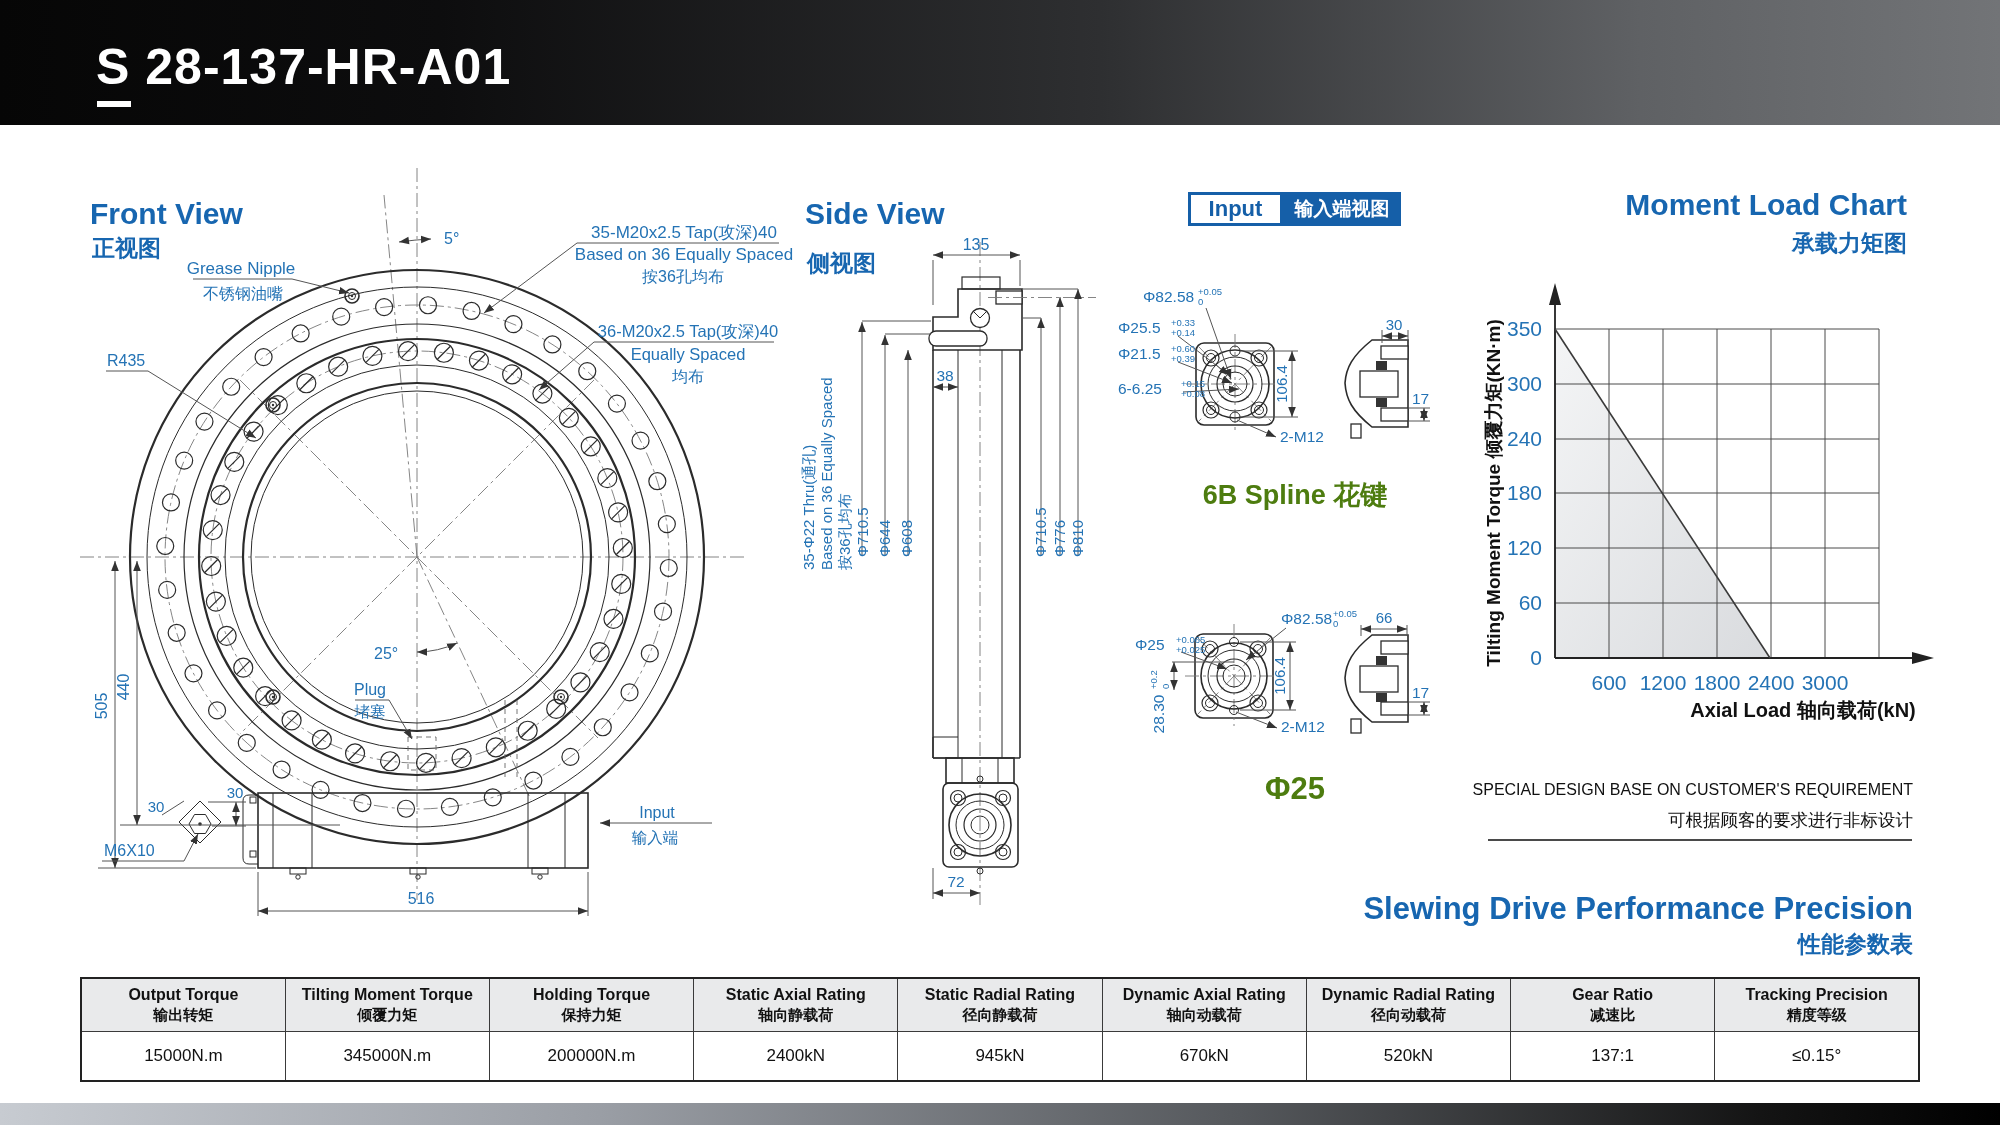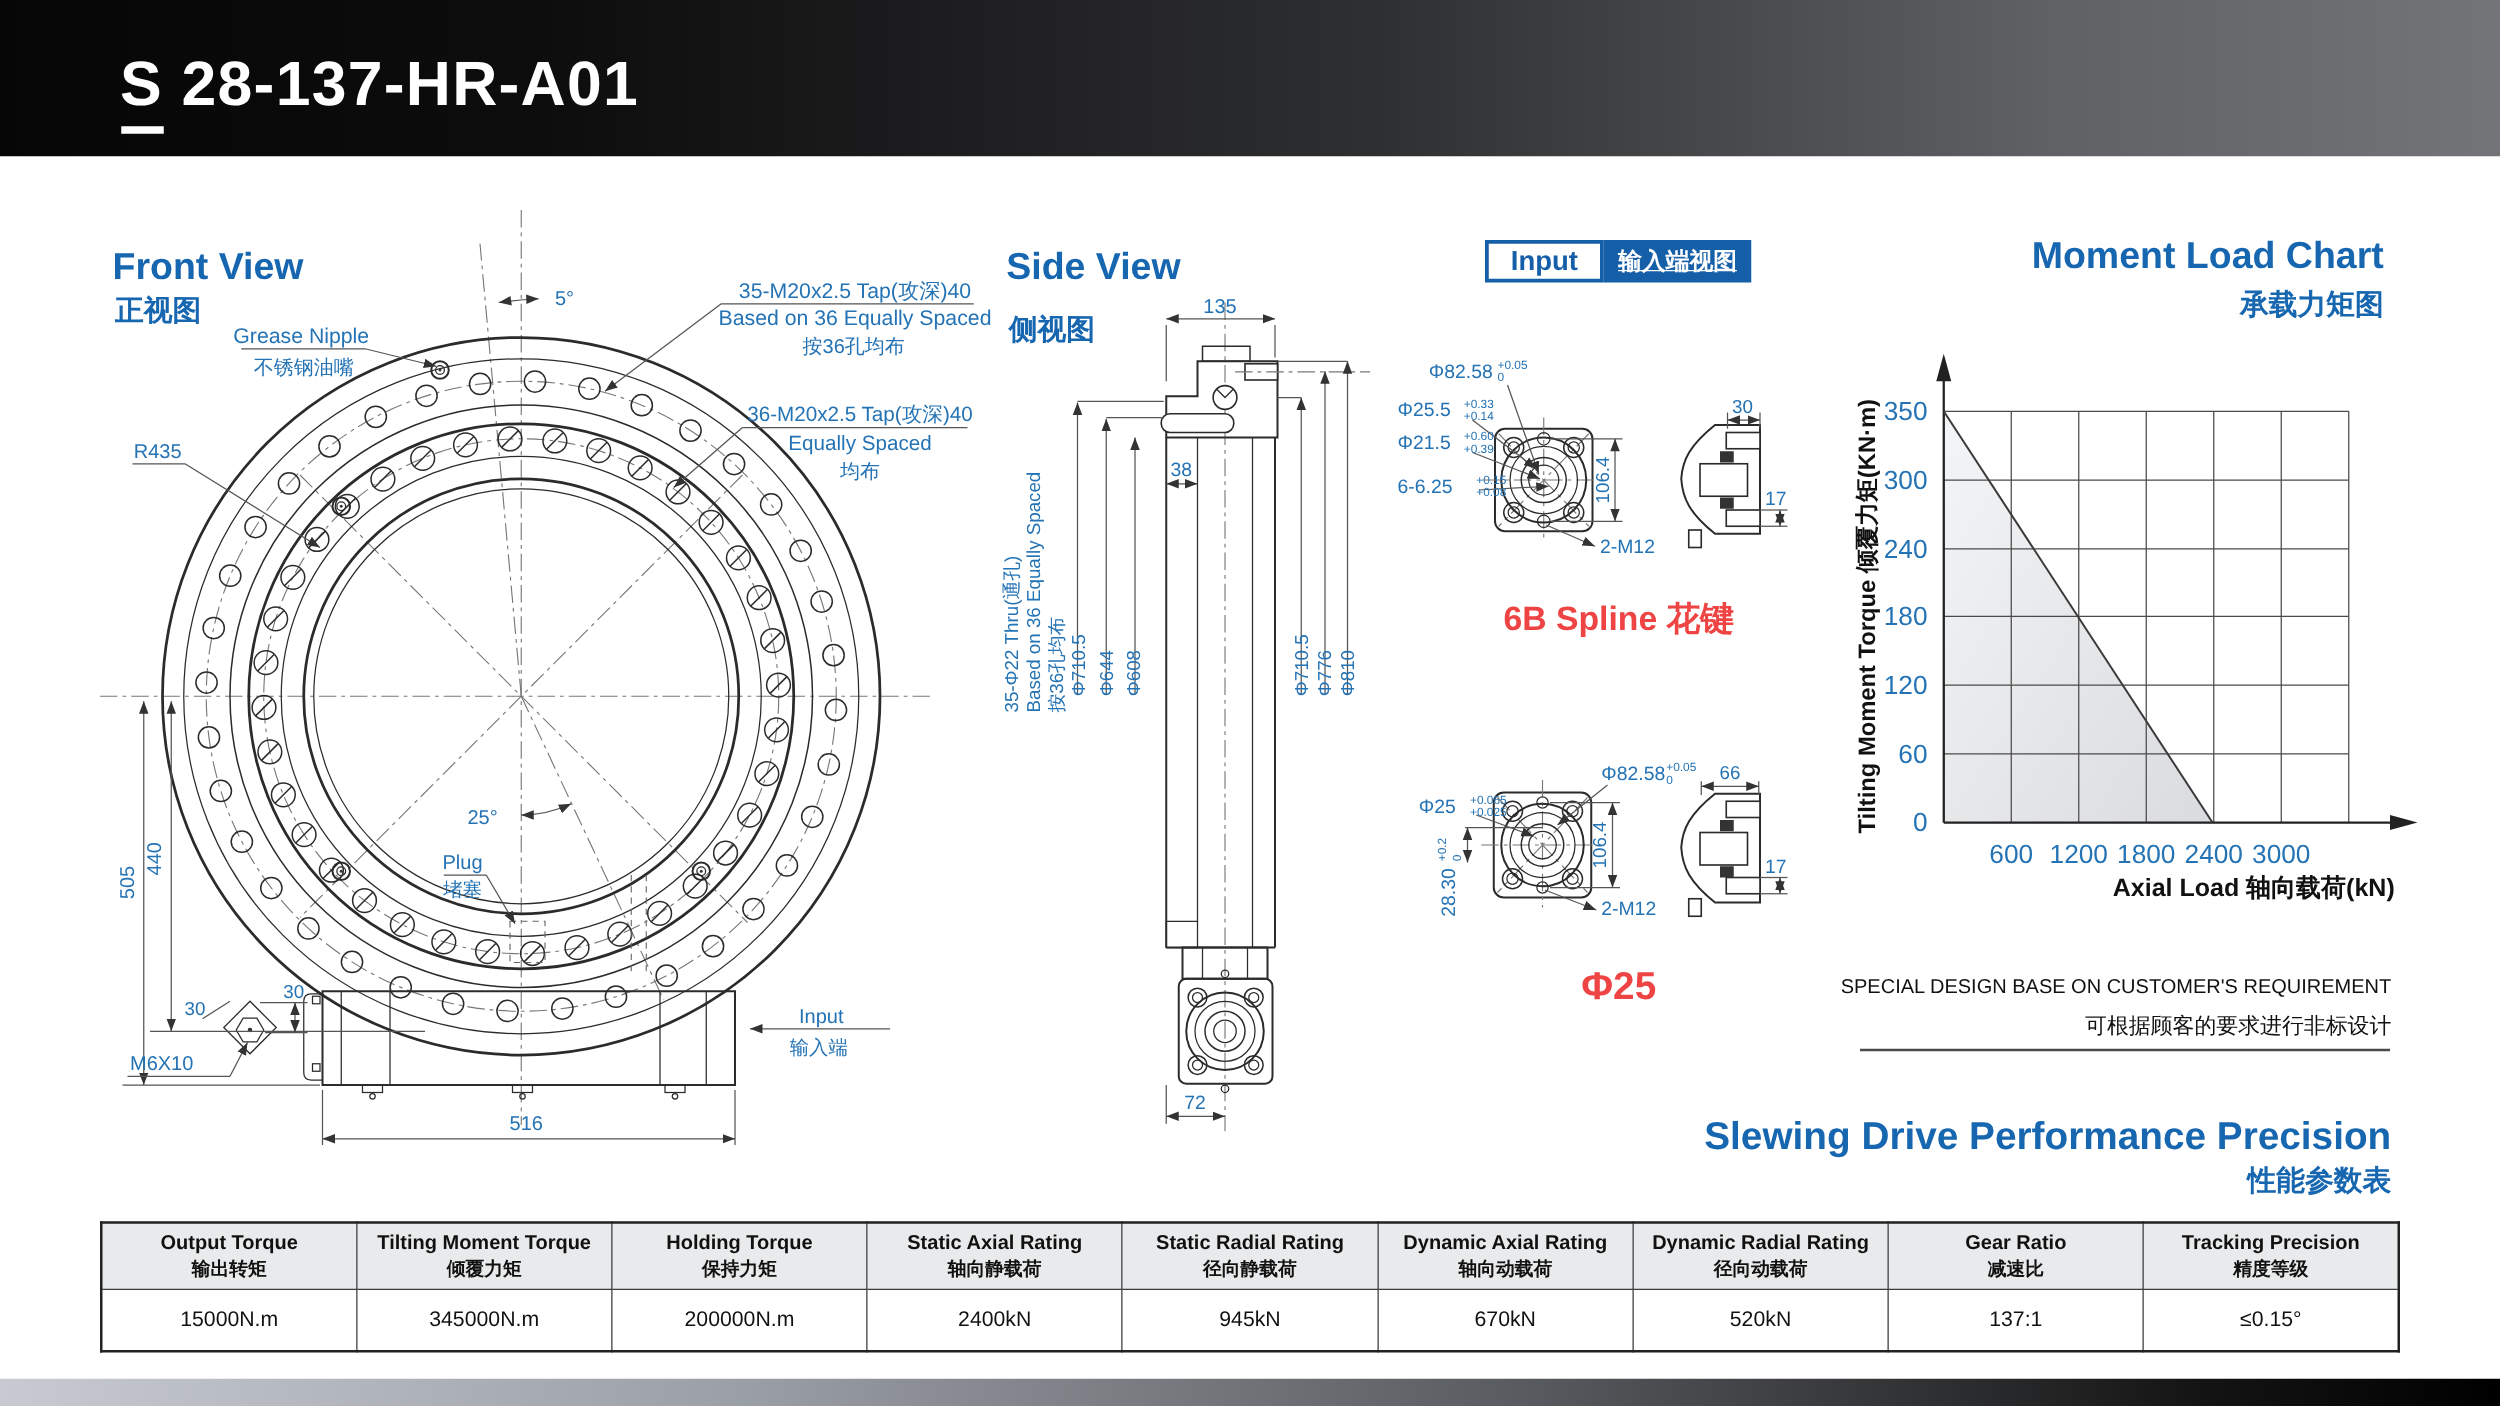--- a/index.html
+++ b/index.html
@@ -9,22 +9,22 @@
   #header{left:0;top:0;width:2000px;height:125px;
     background:linear-gradient(90deg,#060606 0%,#0d0d0e 22%,#2e2f31 55%,#5f6164 82%,#727477 100%);}
   #model-title{left:96px;top:38px;color:#fff;font-size:50px;font-weight:bold;letter-spacing:1px;white-space:nowrap;}
   #s-underline{left:97px;top:101px;width:34px;height:6px;background:#fff;}
   .sec-title{color:#1766b0;font-weight:bold;font-size:30px;white-space:nowrap;}
   .sec-sub{color:#1766b0;font-weight:bold;font-size:23px;white-space:nowrap;}
   #input-badge{left:1188px;top:192px;height:34px;display:flex;}
   .badge-en{width:95px;height:34px;border:3px solid #155fa8;background:#fff;color:#155fa8;
     font-weight:bold;font-size:22px;display:flex;align-items:center;justify-content:center;box-sizing:border-box;}
   .badge-cn{width:118px;height:34px;background:#155fa8;color:#fff;font-weight:bold;font-size:19px;
-    display:flex;align-items:center;justify-content:center;text-decoration:underline;}
-  .detail-title{color:#ef4444;font-weight:bold;text-align:center;white-space:nowrap;}
+    display:flex;align-items:center;justify-content:center;}
+  .detail-title{color:#4d7c0f;font-weight:bold;text-align:center;white-space:nowrap;}
   #spline-title{left:1140px;top:477px;width:310px;font-size:27px;}
   #phi25-title{left:1195px;top:771px;width:200px;font-size:31px;}
   #chart-title{right:93px;top:188px;}
   #chart-sub{right:93px;top:228px;}
   #special-en{right:87px;top:781px;font-size:16px;color:#111;white-space:nowrap;}
   #special-cn{right:87px;top:808px;font-size:17.5px;color:#111;white-space:nowrap;}
   #special-rule{left:1488px;top:839px;width:424px;height:0;border-top:2px solid #4a4a4a;}
   #perf-title{right:87px;top:891px;font-size:31px;}
   #perf-sub{right:87px;top:929px;font-size:23px;}
   #perf-table{position:absolute;left:80px;top:977px;width:1840px;border-collapse:collapse;

